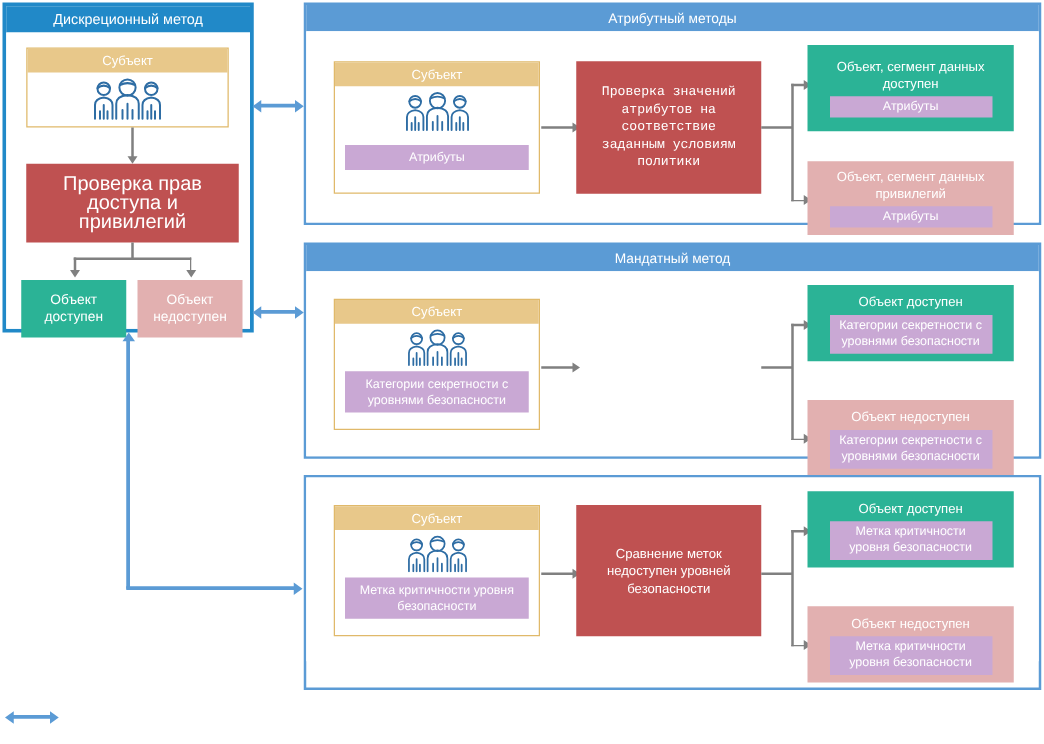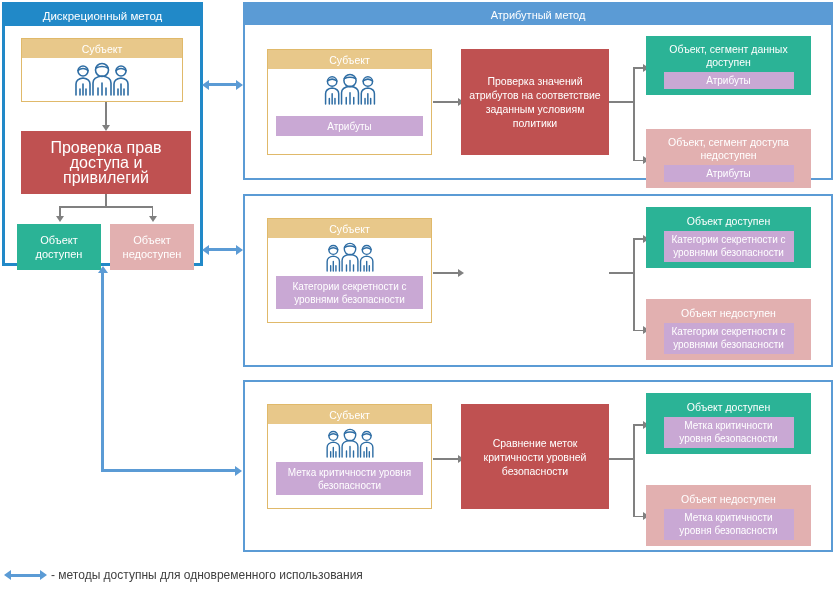--- a/index.html
+++ b/index.html
@@ -136,21 +136,21 @@
     <div class="garrow garrow-down" style="left:51px;top:190px;"></div>
     <div class="garrow garrow-down" style="left:143.5px;top:190px;"></div>
 
     <div class="result-simple allow" style="left:12px;top:198px;width:84px;height:46px;">Объект доступен</div>
     <div class="result-simple deny" style="left:105px;top:198px;width:84px;height:46px;">Объект недоступен</div>
 
   </div>
 </div>
 
 <div class="panel panel-right" id="panel-attribute">
-  <div class="panel-title">Атрибутный метод</div>
+  <div class="panel-title">Атрибутный методы</div>
   <div class="panel-body">
 
     <div class="subject-card" style="left:22px;top:24px;width:165px;height:106px;">
       <div class="subject-head">Субъект</div>
       <div class="subject-figure">
         <svg class="people-svg" width="62" height="32" viewBox="0 0 66 34" aria-hidden="true">
           <g fill="none" stroke="#2e6da4" stroke-width="1.6" stroke-linecap="round" stroke-linejoin="round">
             <circle cx="14" cy="9" r="5"></circle>
               <path d="M9 8.5 q5 -4 10 0"></path>
             <path d="M7 33 v-11 q0 -5 7 -6 q7 1 7 6 v11"></path>
@@ -165,43 +165,44 @@
               <path d="M49 33 v-6 M55 33 v-6 M52 22 v11"></path>
           </g>
         </svg>
       </div>
       <div class="chip" style="position:absolute;left:8px;top:66px;width:147px;height:20px;">Атрибуты</div>
     </div>
 
     <div class="gline" style="left:188px;top:76px;width:27px;height:1.5px;"></div>
     <div class="garrow garrow-right" style="left:213px;top:72.5px;"></div>
 
-    <div class="process-box" style="left:216px;top:24px;width:148px;height:106px;">Проверка значений атрибутов на соответствие заданным условиям политики</div>
+    <div class="process-box" style="left:216px;top:24px;width:148px;height:106px;font-family:Liberation Mono, monospace;">Проверка значений атрибутов на соответствие заданным условиям политики</div>
 
     <div class="gline" style="left:364px;top:76px;width:25px;height:1.5px;"></div>
     <div class="gline" style="left:388px;top:42px;width:1.5px;height:94px;"></div>
     <div class="gline" style="left:388px;top:42px;width:12px;height:1.5px;"></div>
     <div class="gline" style="left:388px;top:134.5px;width:12px;height:1.5px;"></div>
     <div class="garrow garrow-right" style="left:398px;top:38.5px;"></div>
     <div class="garrow garrow-right" style="left:398px;top:131px;"></div>
 
-    <div class="result-box allow" style="left:401px;top:11px;width:165px;height:59px;">
+    <div class="result-box allow" style="left:401px;top:11px;width:165px;height:69px;">
       <div class="result-title">Объект, сегмент данных доступен</div>
       <div class="chip result-chip" style="width:130px;height:17px;">Атрибуты</div>
     </div>
 
     <div class="result-box deny" style="left:401px;top:104px;width:165px;height:59px;">
-      <div class="result-title">Объект, сегмент доступа недоступен</div>
+      <div class="result-title">Объект, сегмент данных привилегий</div>
       <div class="chip result-chip" style="width:130px;height:17px;">Атрибуты</div>
     </div>
 
   </div>
 </div>
 
 <div class="panel panel-right" id="panel-mandatory">
+  <div class="panel-title">Мандатный метод</div>
   <div class="panel-body">
 
     <div class="subject-card" style="left:22px;top:22px;width:165px;height:105px;">
       <div class="subject-head">Субъект</div>
       <div class="subject-figure">
         <svg class="people-svg" width="58" height="30" viewBox="0 0 66 34" aria-hidden="true">
           <g fill="none" stroke="#2e6da4" stroke-width="1.6" stroke-linecap="round" stroke-linejoin="round">
             <circle cx="14" cy="9" r="5"></circle>
               <path d="M9 8.5 q5 -4 10 0"></path>
             <path d="M7 33 v-11 q0 -5 7 -6 q7 1 7 6 v11"></path>
@@ -266,21 +267,21 @@
               <path d="M49 33 v-6 M55 33 v-6 M52 22 v11"></path>
           </g>
         </svg>
       </div>
       <div class="chip" style="position:absolute;left:8px;top:57px;width:147px;height:33px;">Метка критичности уровня безопасности</div>
     </div>
 
     <div class="gline" style="left:188px;top:76px;width:27px;height:1.5px;"></div>
     <div class="garrow garrow-right" style="left:213px;top:72.5px;"></div>
 
-    <div class="process-box" style="left:216px;top:22px;width:148px;height:105px;">Сравнение меток критичности уровней безопасности</div>
+    <div class="process-box" style="left:216px;top:22px;width:148px;height:105px;">Сравнение меток недоступен уровней безопасности</div>
 
     <div class="gline" style="left:364px;top:76px;width:25px;height:1.5px;"></div>
     <div class="gline" style="left:388px;top:42px;width:1.5px;height:93px;"></div>
     <div class="gline" style="left:388px;top:42px;width:12px;height:1.5px;"></div>
     <div class="gline" style="left:388px;top:133.5px;width:12px;height:1.5px;"></div>
     <div class="garrow garrow-right" style="left:398px;top:38.5px;"></div>
     <div class="garrow garrow-right" style="left:398px;top:130px;"></div>
 
     <div class="result-box allow" style="left:401px;top:11px;width:165px;height:61px;">
       <div class="result-title">Объект доступен</div>
@@ -307,14 +308,13 @@
 <div class="bline" style="left:101px;top:469px;width:136px;height:3px;"></div>
 <div class="barrow barrow-up" style="left:97.5px;top:266px;"></div>
 <div class="barrow barrow-right" style="left:235px;top:466px;"></div>
 
 <div id="legend">
   <div class="legend-arrow">
     <div class="bline" style="left:6px;top:4px;width:32px;height:3px;"></div>
     <div class="barrow barrow-left" style="left:0px;top:0.5px;"></div>
     <div class="barrow barrow-right" style="left:36px;top:0.5px;"></div>
   </div>
-  <div class="legend-text">- методы доступны для одновременного использования</div>
 </div>
 
 </body></html>

